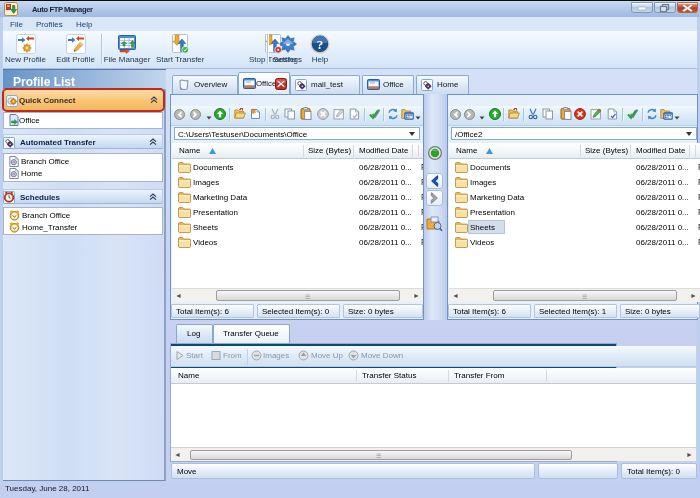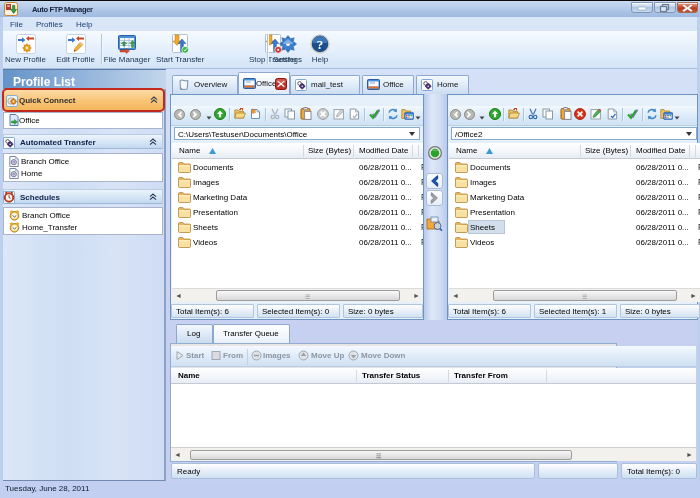--- a/index.html
+++ b/index.html
@@ -57,21 +57,21 @@
 .hthumb{position:absolute;left:44px;top:1px;width:184px;height:11px;background:linear-gradient(#f8f8f8,#d8d8d8);border:1px solid #9d9d9d;border-radius:2px;}
 .sarrow{position:absolute;top:3px;font-size:7px;color:#505050;}
 .pstat{position:absolute;font-size:8px;}
 .scell{position:absolute;top:0;height:14px;background:linear-gradient(#fefefe,#e6eef8 55%,#d2e2f3);border:1px solid #b1c5de;border-radius:1px;}
 .scell span{position:absolute;left:4px;top:2px;}
 
 .midbtn{left:426px;width:17px;height:16px;background:linear-gradient(#fdfeff,#e6eef8);border:1px solid #a8bcd8;border-radius:3px;text-align:center;}
 
 .btab{top:324px;height:19px;background:linear-gradient(#f3f8fd,#d9e6f5 60%,#cbdcf0);border:1px solid #8ca9cd;border-bottom:none;border-radius:2px 2px 0 0;font-size:8px;}
 .btab.active{background:linear-gradient(#ffffff,#eef4fb 70%,#e6eef8);height:20px;}
-#bbox{left:170px;top:343px;width:447px;height:119px;border:1px solid #93add0;background:#e5e5e5;font-weight:bold;}
+#bbox{left:170px;top:343px;width:447px;height:119px;border:1px solid #93add0;background:#0c4a6e;}
 #btool{position:absolute;left:0;top:2px;width:525px;height:21px;background:linear-gradient(#f4f9fe,#dce9f7 60%,#d0e1f3);border-bottom:1px solid #b7cde4;color:#8c96a4;font-size:8px;}
 #bcolhdr{position:absolute;left:0;top:24px;width:525px;height:16px;background:linear-gradient(#ffffff,#f2f5fa 60%,#e7ecf4);border-bottom:1px solid #c4c9d2;font-size:8px;}
 #bscroll{position:absolute;left:0;top:103px;width:525px;height:14px;background:#f2f1ed;border-top:1px solid #d0d0d0;}
 #bthumb{position:absolute;left:19px;top:2px;width:382px;height:10px;background:linear-gradient(#f8f8f8,#d8d8d8);border:1px solid #9d9d9d;border-radius:2px;}
 #readybar{left:170px;top:463px;width:527px;height:16px;font-size:8px;}
 .rcell{position:absolute;top:0;height:16px;background:linear-gradient(#ffffff,#e2ecf8 55%,#cfe0f2);border:1px solid #a9c0dc;border-radius:2px;}
 #bottomstrip{left:0;top:481px;width:700px;height:17px;background:#c2cff1;}
 #bottomstrip span{position:absolute;left:5px;top:3px;font-size:8px;color:#101828;}
 
 #ledge{left:0;top:17px;width:3px;height:464px;background:#bcd0ee;}
@@ -782,21 +782,21 @@
 <div id="bscroll">
       <span class="sarrow" style="left:3px;">◄</span>
       <span class="sarrow" style="right:3px;">►</span>
       <div id="bthumb">
         <span style="position:absolute;left:185px;top:1px;font-size:6px;color:#888;">☰</span>
       </div>
     </div>
 </div>
 <div class="abs" id="readybar">
   <div class="rcell" style="left:1px;width:364px;">
-      <span style="position:absolute;left:5px;top:3px;">Ready</span>
+      <span style="position:absolute;left:5px;top:3px;">Move</span>
     </div>
   <div class="rcell" style="left:368px;width:80px;"></div>
   <div class="rcell" style="left:451px;width:76px;">
       <span style="position:absolute;left:5px;top:3px;">Total Item(s): 0</span>
     </div>
 </div>
 <div class="abs" id="bottomstrip">
     <span>Tuesday, June 28, 2011</span>
   </div>
 

